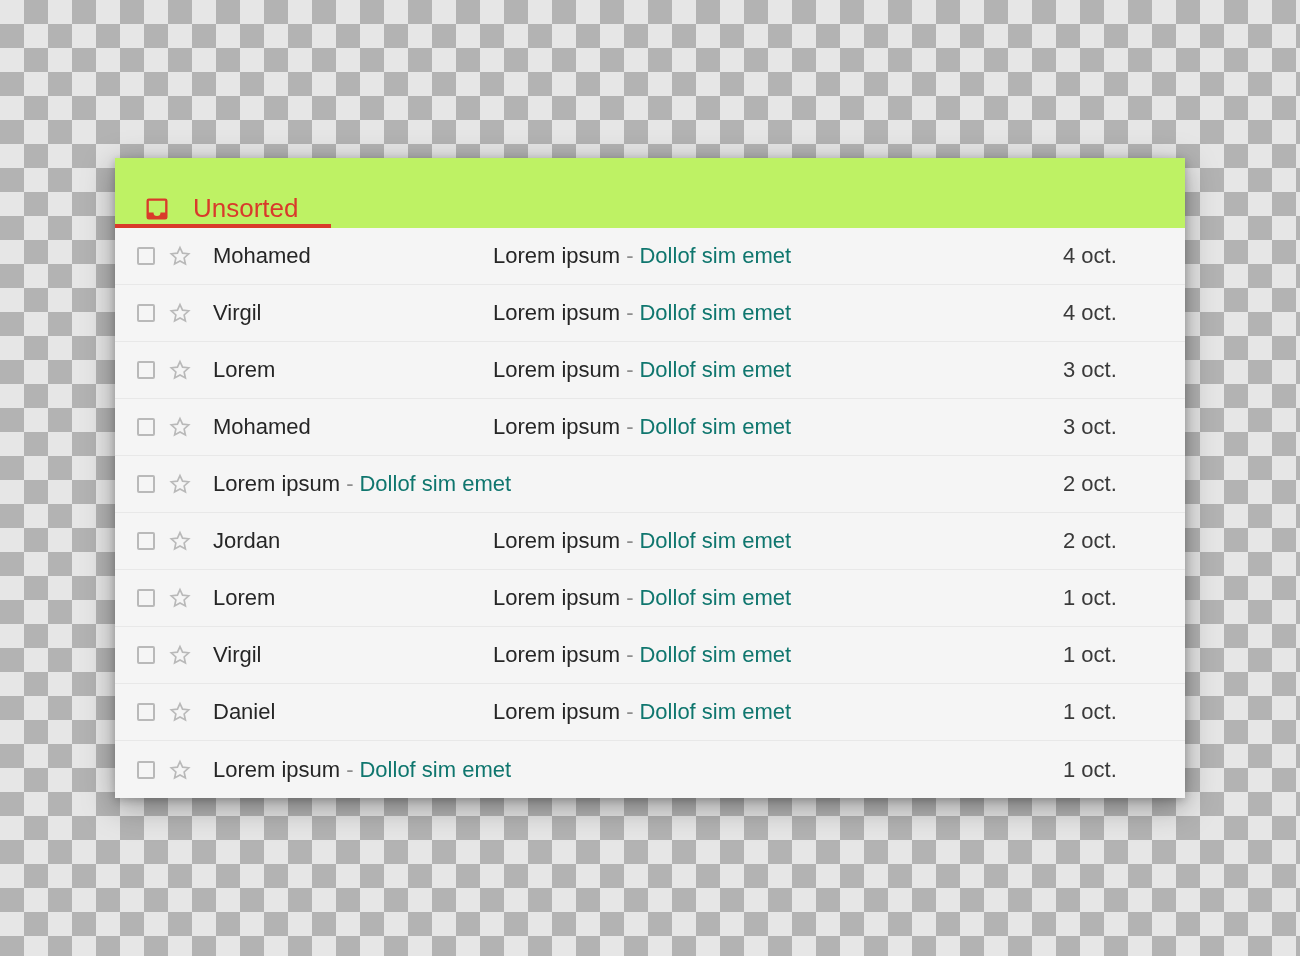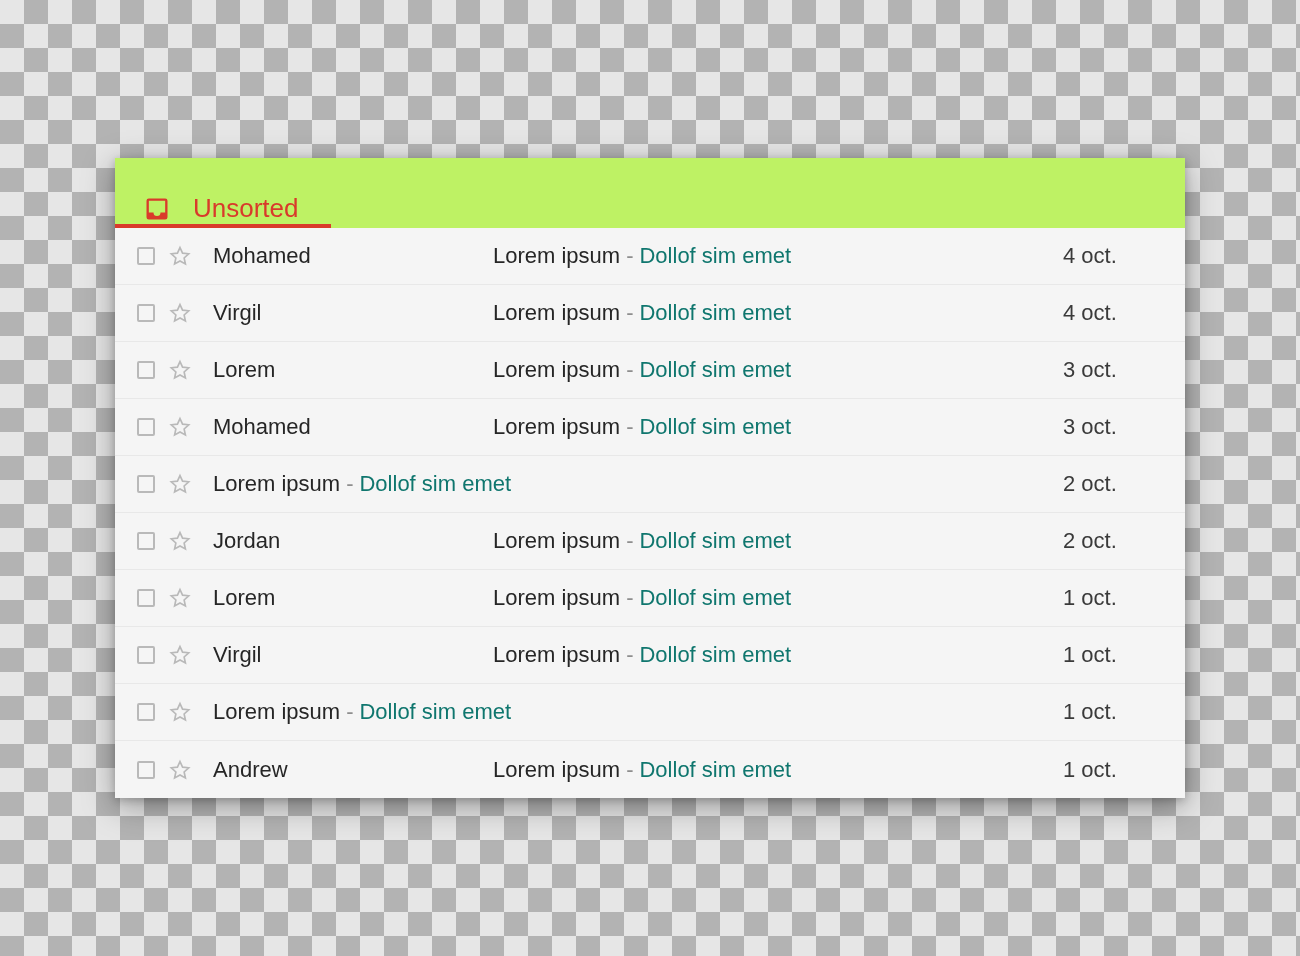--- a/index.html
+++ b/index.html
@@ -196,28 +196,28 @@
         <span class="middle"><span class="subject">Lorem ipsum</span><span class="sep">-</span><span class="preview">Dollof sim emet</span></span>
         <span class="date">1 oct.</span>
       </div>
       <div class="row">
         <span class="chk"></span>
         <span class="star">
           <svg viewBox="0 0 24 24">
             <polygon points="12 2.8 14.8 8.9 21.5 9.6 16.5 14.1 17.9 20.7 12 17.4 6.1 20.7 7.5 14.1 2.5 9.6 9.2 8.9 12 2.8"></polygon>
           </svg>
         </span>
-        <span class="middle"><span class="subject">Lorem ipsum</span><span class="sep">-</span><span class="preview">Dollof sim emet</span></span>
-        <span class="date">1 oct.</span>
-      </div>
-      <div class="row">
-        <span class="chk"></span>
-        <span class="star">
-          <svg viewBox="0 0 24 24">
-            <polygon points="12 2.8 14.8 8.9 21.5 9.6 16.5 14.1 17.9 20.7 12 17.4 6.1 20.7 7.5 14.1 2.5 9.6 9.2 8.9 12 2.8"></polygon>
-          </svg>
-        </span>
-        <span class="sender">Andrew</span>
+        <span class="sender">Daniel</span>
+        <span class="middle"><span class="subject">Lorem ipsum</span><span class="sep">-</span><span class="preview">Dollof sim emet</span></span>
+        <span class="date">1 oct.</span>
+      </div>
+      <div class="row">
+        <span class="chk"></span>
+        <span class="star">
+          <svg viewBox="0 0 24 24">
+            <polygon points="12 2.8 14.8 8.9 21.5 9.6 16.5 14.1 17.9 20.7 12 17.4 6.1 20.7 7.5 14.1 2.5 9.6 9.2 8.9 12 2.8"></polygon>
+          </svg>
+        </span>
         <span class="middle"><span class="subject">Lorem ipsum</span><span class="sep">-</span><span class="preview">Dollof sim emet</span></span>
         <span class="date">1 oct.</span>
       </div>
     </div>
 </div>
 
 </body></html>

